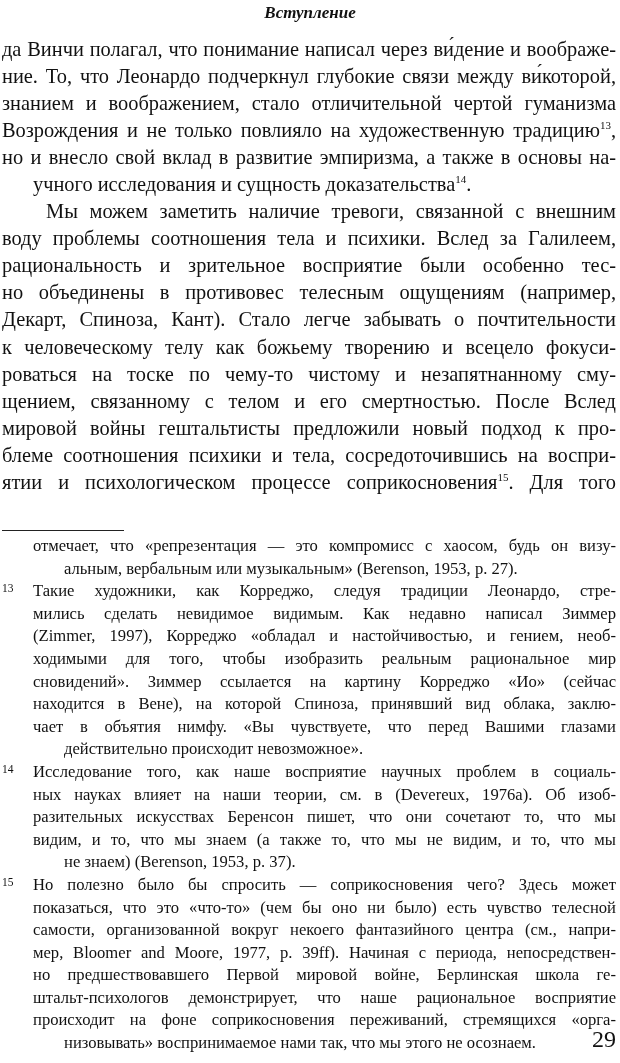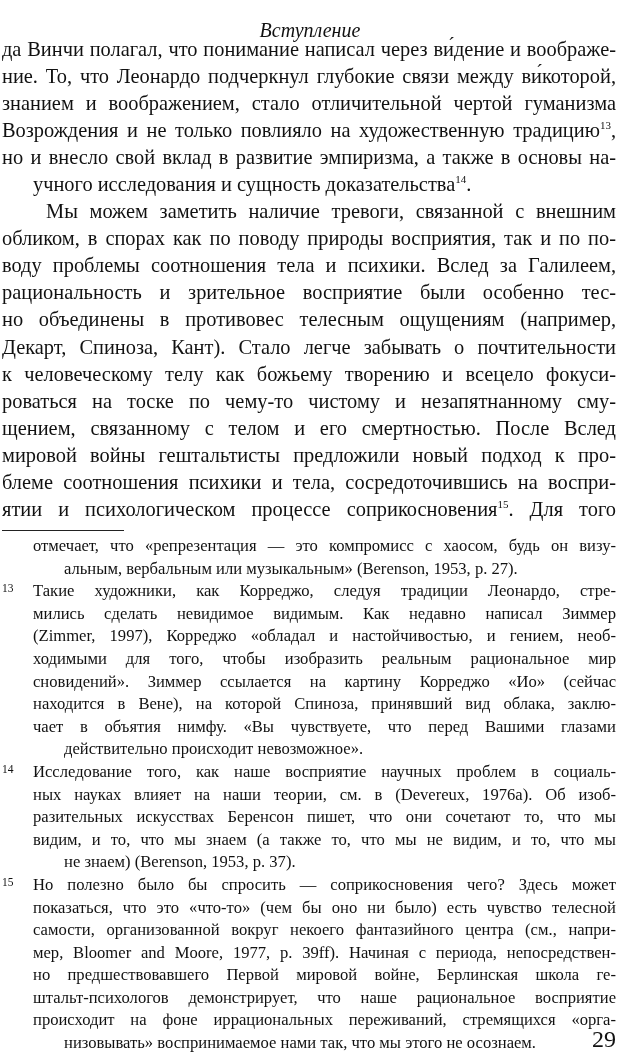--- a/index.html
+++ b/index.html
@@ -1,17 +1,17 @@
 <!DOCTYPE html>
 <html><head>
 <meta charset="utf-8">
 <style>
   html, body { margin:0; padding:0; }
   body { width:620px; height:1063px; background:#ffffff; position:relative; overflow:hidden; color:#111; font-family:"Liberation Serif", "DejaVu Serif", serif; }
-  .header { position:absolute; top:19px; left:0; width:620px; text-align:center; font-style:italic; font-size:20px; }
+  .header { position:absolute; top:3px; left:0; width:620px; text-align:center; font-style:italic; font-size:17px;font-weight:bold; }
   .body-text { position:absolute; top:36px; left:2px; width:614px; font-size:20.4px; line-height:27.05px; text-align:justify; }
   .line { display:block; white-space:nowrap; text-align-last:justify; text-align:justify; }
   .line.last { text-align-last:left;margin-left:31px; }
   .line.indent { padding-left:44px; }
   sup { font-size:11px; line-height:0; vertical-align:super; }
   .sep { position:absolute; top:530px; left:2px; width:122px; border-top:1.5px solid #222; }
   .notes { position:absolute; top:535px; left:2px; width:614px; font-size:16.6px; line-height:22.6px; }
   .note { position:relative; padding-left:31px; }
   .note .num { position:absolute; left:0; top:-3px; font-size:11.5px; }
   .page-number { position:absolute; right:4px; top:1026px; font-size:24px; }
@@ -22,21 +22,20 @@
 <div class="header">Вступление</div>
 
 <div class="body-text">
   <span class="line">да Винчи полагал, что понимание написал через ви́дение и воображе-</span>
   <span class="line">ние. То, что Леонардо подчеркнул глубокие связи между ви́которой,</span>
   <span class="line">знанием и воображением, стало отличительной чертой гуманизма</span>
   <span class="line"><span>Возрождения и не только повлияло на художественную традицию</span><sup>13</sup><span>,</span></span>
   <span class="line">но и внесло свой вклад в развитие эмпиризма, а также в основы на-</span>
   <span class="line last"><span>учного исследования и сущность доказательства</span><sup>14</sup><span>.</span></span>
   <span class="line indent">Мы можем заметить наличие тревоги, связанной с внешним</span>
-  <span class="line">обликом, в спорах как по поводу природы восприятия, так и по по-</span>
   <span class="line">воду проблемы соотношения тела и психики. Вслед за Галилеем,</span>
   <span class="line">рациональность и зрительное восприятие были особенно тес-</span>
   <span class="line">но объединены в противовес телесным ощущениям (например,</span>
   <span class="line">Декарт, Спиноза, Кант). Стало легче забывать о почтительности</span>
   <span class="line">к человеческому телу как божьему творению и всецело фокуси-</span>
   <span class="line">роваться на тоске по чему-то чистому и незапятнанному сму-</span>
   <span class="line">щением, связанному с телом и его смертностью. После Вслед</span>
   <span class="line">мировой войны гештальтисты предложили новый подход к про-</span>
   <span class="line">блеме соотношения психики и тела, сосредоточившись на воспри-</span>
   <span class="line"><span>ятии и психологическом процессе соприкосновения</span><sup>15</sup><span>.</span> <span>Для того</span></span>
@@ -69,18 +68,18 @@
     <span class="line last">не знаем) (Berenson, 1953, p. 37).</span>
   </div>
   <div class="note">
     <span class="num">15</span>
     <span class="line">Но полезно было бы спросить — соприкосновения чего? Здесь может</span>
     <span class="line">показаться, что это «что-то» (чем бы оно ни было) есть чувство телесной</span>
     <span class="line">самости, организованной вокруг некоего фантазийного центра (см., напри-</span>
     <span class="line">мер, Bloomer and Moore, 1977, p. 39ff). Начиная с периода, непосредствен-</span>
     <span class="line">но предшествовавшего Первой мировой войне, Берлинская школа ге-</span>
     <span class="line">штальт-психологов демонстрирует, что наше рациональное восприятие</span>
-    <span class="line">происходит на фоне иррациональных переживаний, стремящихся «орга-</span>
+    <span class="line">происходит на фоне соприкосновения переживаний, стремящихся «орга-</span>
     <span class="line last">низовывать» воспринимаемое нами так, что мы этого не осознаем.</span>
   </div>
 </div>
 
 <div class="page-number">29</div>
 
 </body></html>

